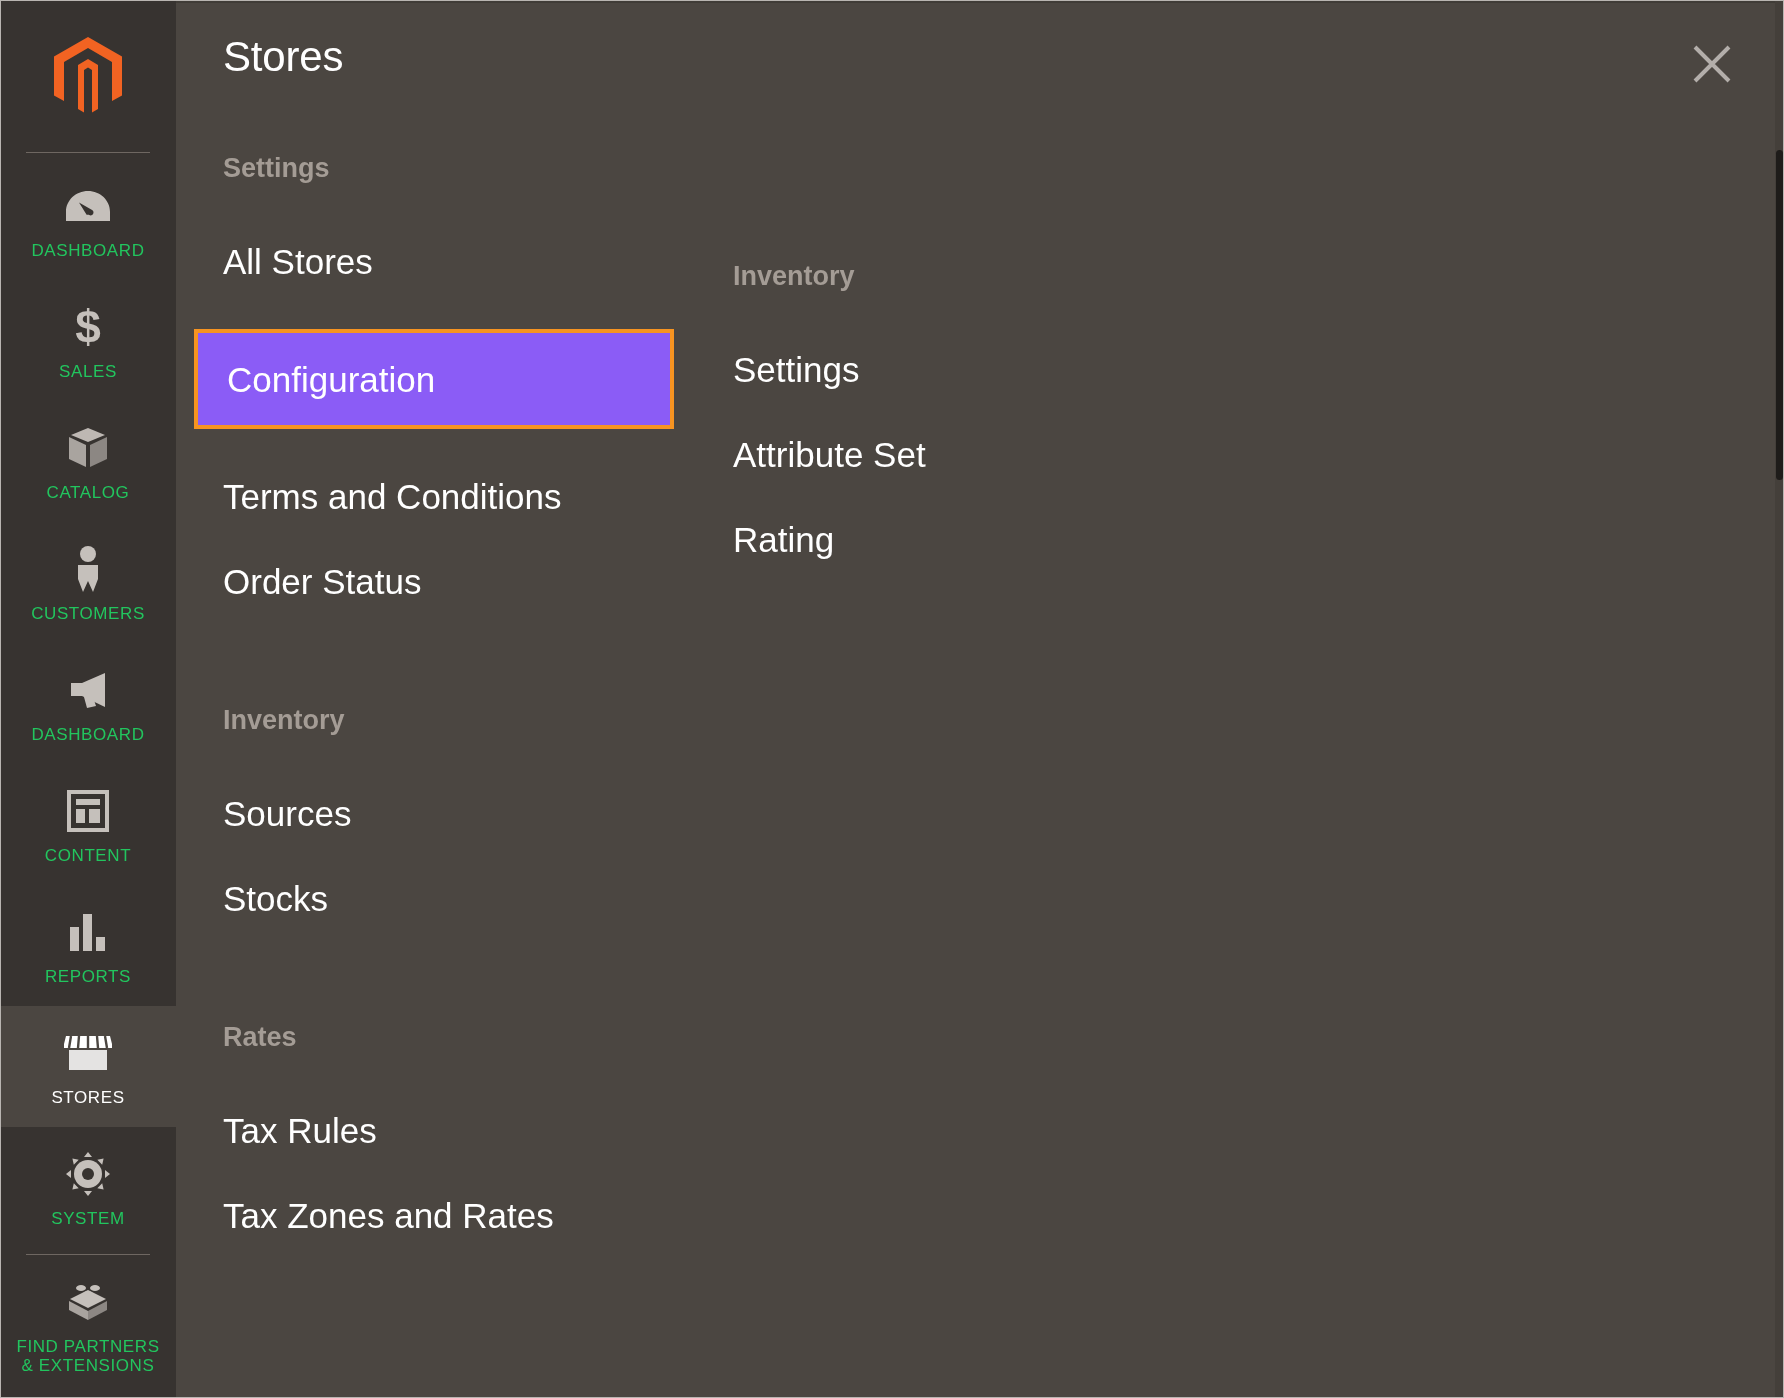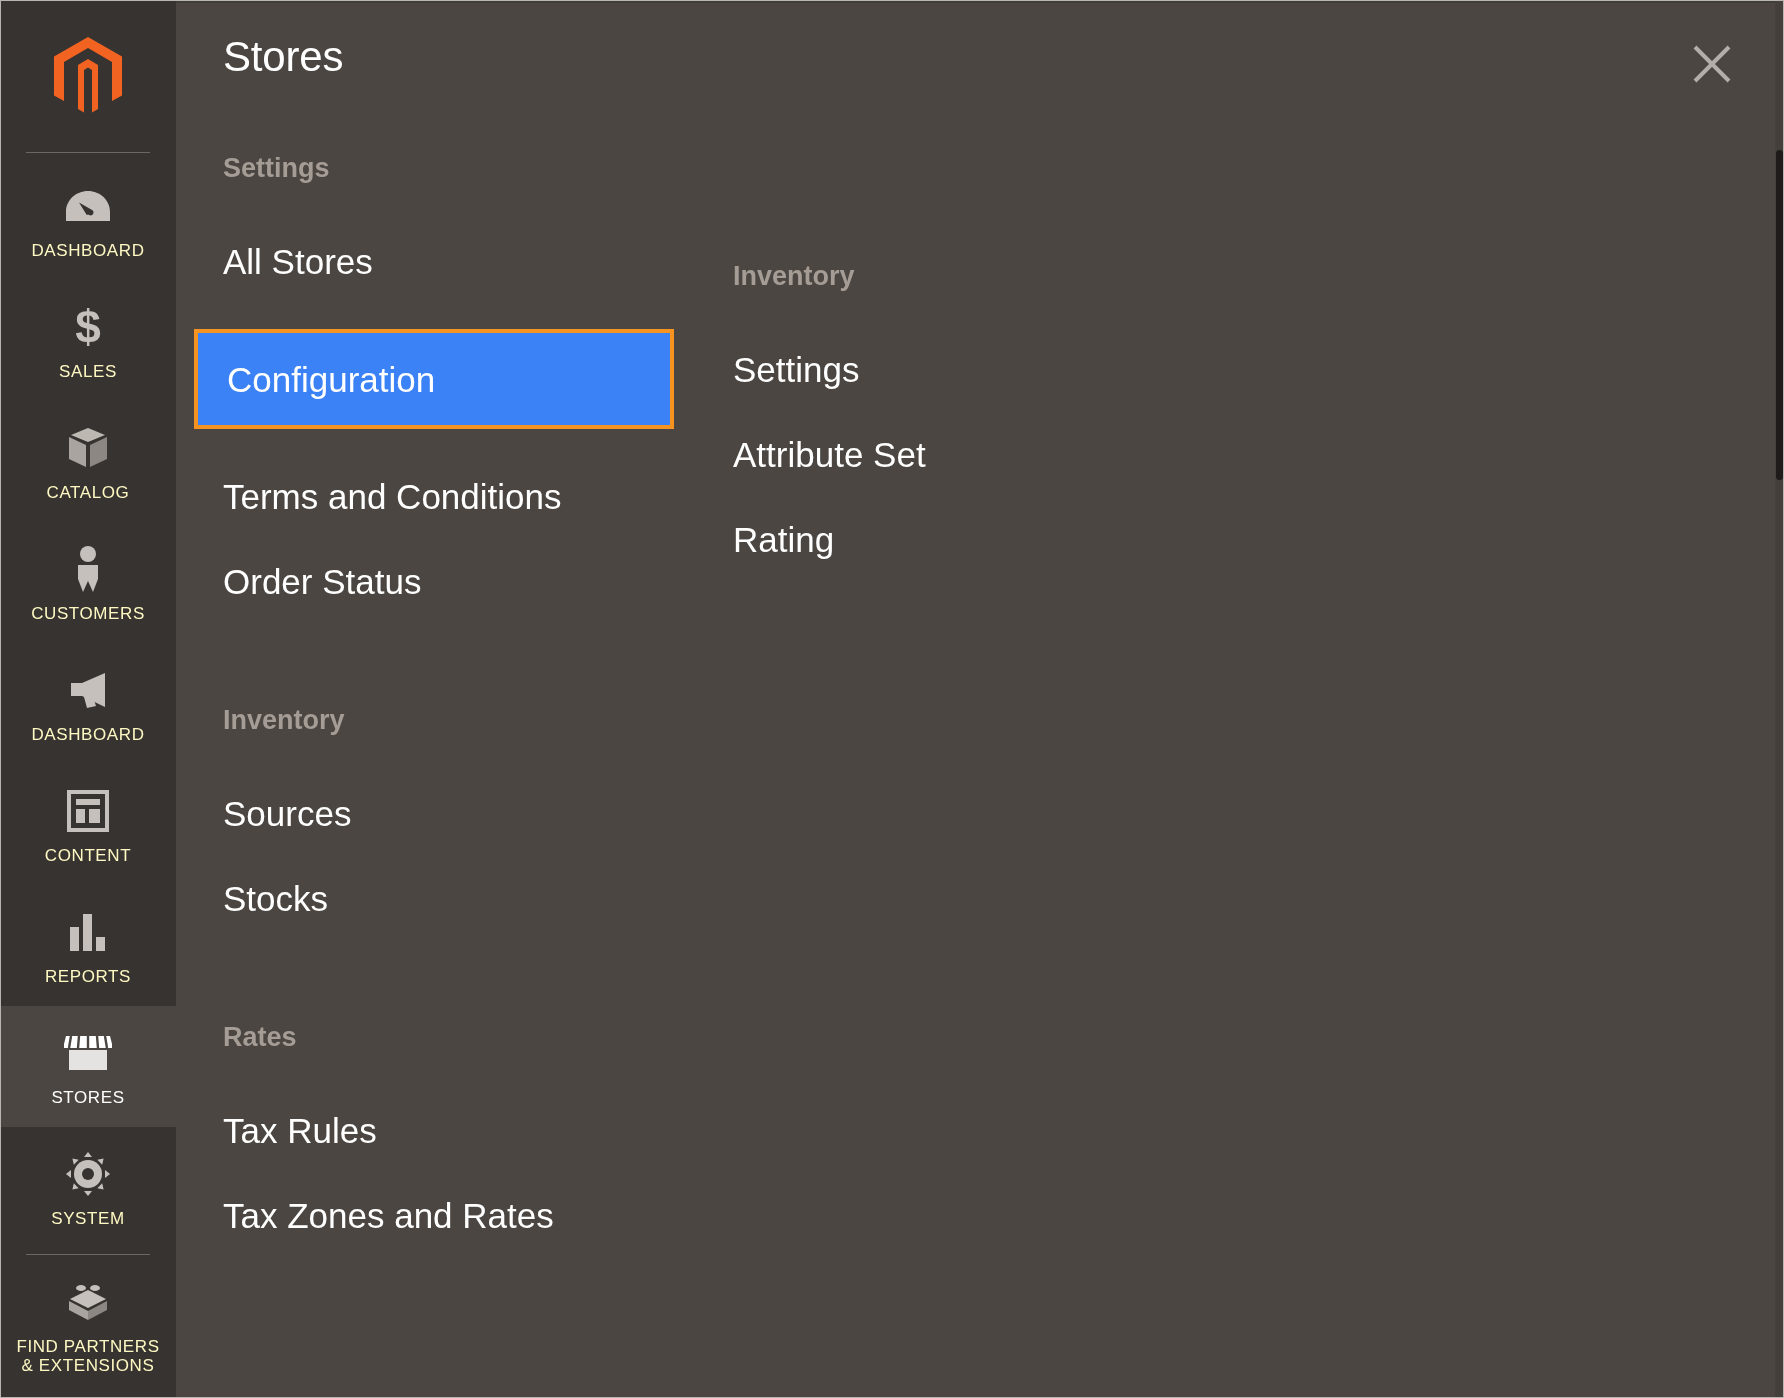--- a/index.html
+++ b/index.html
@@ -63,21 +63,21 @@
     text-decoration: none;
   }
   .rail-item .rail-icon {
     height: 50px;
     display: flex;
     align-items: center;
     justify-content: center;
     margin-bottom: 10px;
   }
   .rail-item .rail-label {
-    color: #fef9c3;
+    color: #22c55e;
     font-size: 17px;
     letter-spacing: 0.6px;
     text-align: center;
     line-height: 1.12;
     white-space: pre-line;
   }
   .rail-item.active {
     background: #4b4641;
   }
   .rail-item.active .rail-label { color: #ffffff; }
@@ -174,21 +174,21 @@
     white-space: nowrap;
   }
 
   
   .highlight-wrap {
     position: relative;
     margin-left: -29px;
     width: 480px;
     height: 100px;
     border: 4px solid #f79421;
-    background: #3b82f6;
+    background: #8b5cf6;
     display: flex;
     align-items: center;
     padding-left: 29px;
   }
   .highlight-wrap .menu-link { line-height: 1; }
 
   
   .sp-title-gap   { height: 62px; }
   .sp-item-gap    { height: 50px; }
   .sp-group-gap   { height: 108px; }

